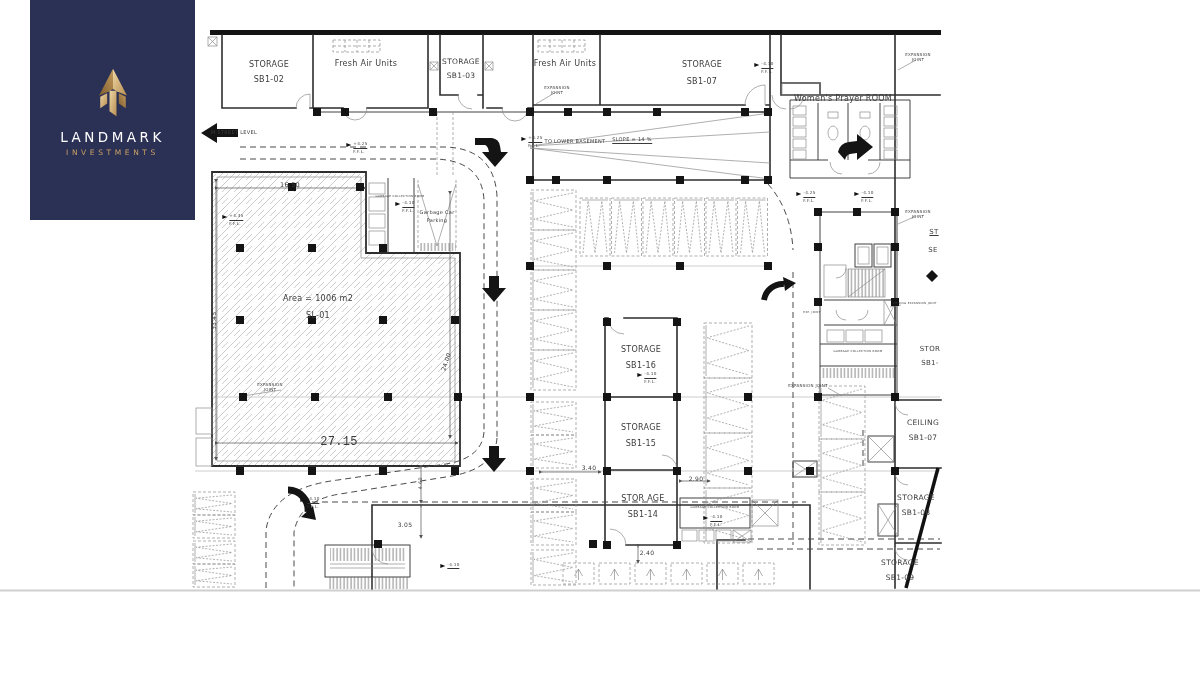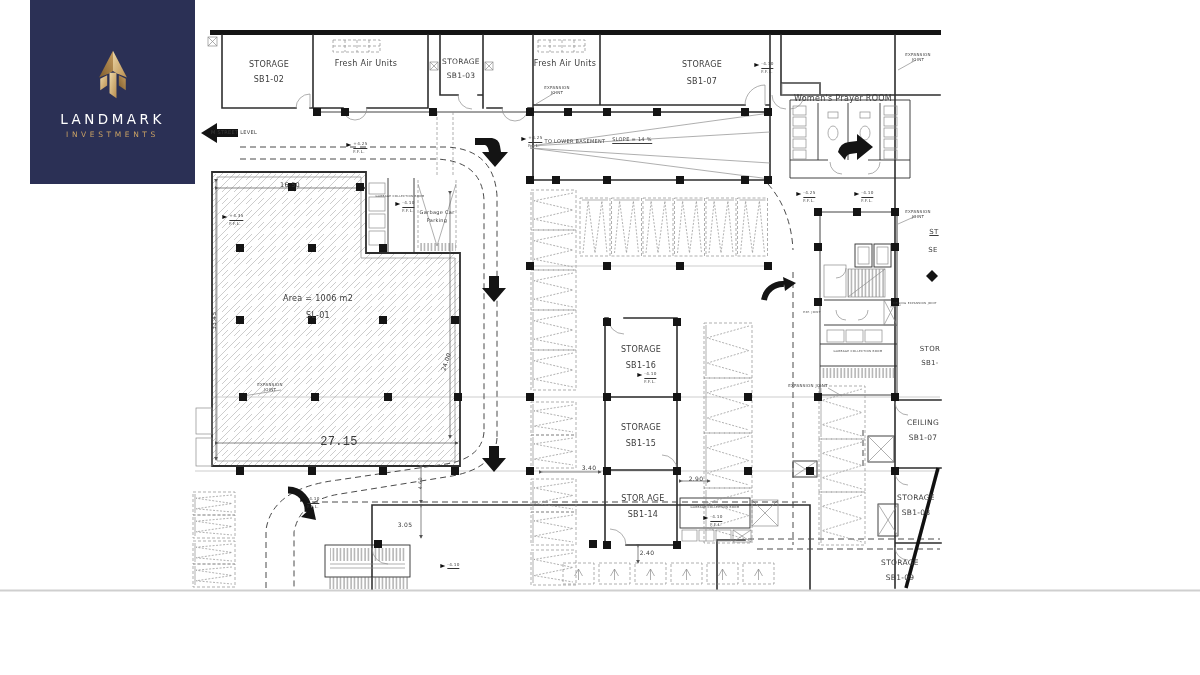--- a/index.html
+++ b/index.html
@@ -25,21 +25,21 @@
          text-align:center;letter-spacing:.3px;line-height:1.25;}
   .label.rot{transform-origin:center;}
   .label.ffl{text-align:left;padding-left:7px;}
   .label.ffl::before{content:"";position:absolute;left:0;top:1.5px;
       border-top:2.5px solid transparent;border-bottom:2.5px solid transparent;
       border-left:5.5px solid #111;}
   .label.ffl .v{border-bottom:.7px solid #333;padding-bottom:.5px;}
   .label.ul div{border-bottom:.7px solid #3b3b3b;padding-bottom:.5px;}
 
   
-  .brand{position:absolute;left:30px;top:0;width:165px;height:184px;
+  .brand{position:absolute;left:30px;top:0;width:165px;height:220px;
          background:var(--navy,#2b3055);display:flex;flex-direction:column;
          align-items:center;justify-content:center;}
   .brand-mark{width:58px;height:58px;margin-bottom:8px;}
   .brand-name{color:#fff;font-size:13.5px;letter-spacing:3.5px;font-weight:400;}
   .brand-sub{color:var(--gold,#c9a164);font-size:7.5px;letter-spacing:3.6px;margin-top:3px;}
 </style>
 </head>
 <body>
 
 <div class="stage">

